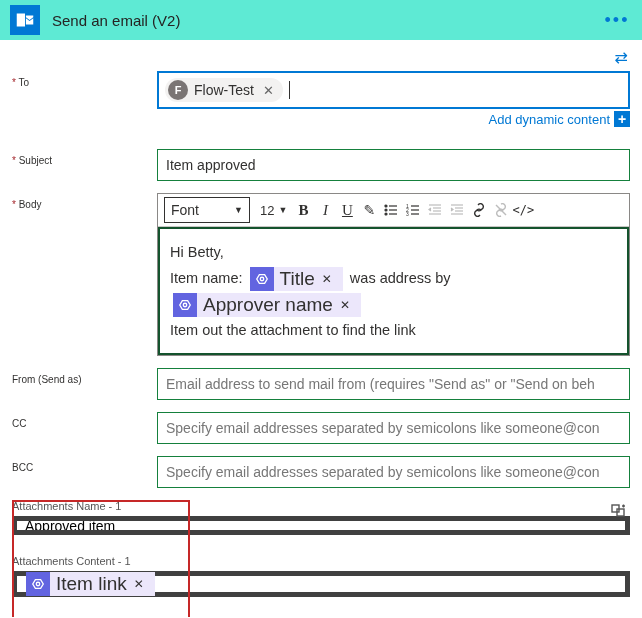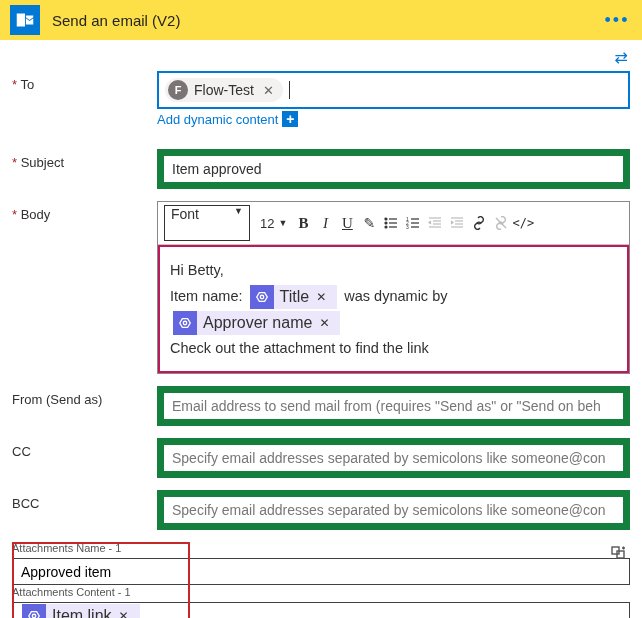--- a/index.html
+++ b/index.html
@@ -1,59 +1,59 @@
 <!DOCTYPE html>
 <html><head>
 <meta charset="utf-8">
 <style>
   *{box-sizing:border-box;margin:0;padding:0;font-family:"Segoe UI",Arial,sans-serif}
   body{width:642px;background:#fff;color:#323130;font-size:14px}
-  .header{height:40px;background:#fde047;display:flex;align-items:center;padding:0 10px}
+  .header{height:40px;background:#5eead4;display:flex;align-items:center;padding:0 10px}
   .header-icon{width:30px;height:30px;background:#0078d4;color:#fff;display:flex;align-items:center;justify-content:center;margin-right:12px}
   .header-icon svg{width:22px;height:22px;fill:#fff}
   .header-title{flex:1;font-size:15px;color:#252423}
   .header-menu{width:30px;height:30px;display:flex;align-items:center;justify-content:center;color:#0078d4;font-size:18px;letter-spacing:2px;cursor:pointer}
   .swap-row{display:flex;justify-content:flex-end;padding:8px 14px 4px}
   .swap-icon{color:#0078d4;font-size:16px;cursor:pointer}
   .form{padding:0 12px}
   .row{display:flex;align-items:flex-start;margin-bottom:12px}
-  .lbl{width:145px;padding-top:6px;font-size:13px;color:#323130}
+  .lbl{width:145px;padding-top:6px;font-size:10px;color:#323130}
   .req::before{content:"* ";color:#a4262c}
   .fld{flex:1;min-width:0}
-  .input,.textwrap{width:100%;min-height:32px;border:7px solid #15803d;background:#fff;padding:5px 8px;font-size:14px;color:#323130}
+  .input,.textwrap{width:100%;min-height:32px;border:1px solid #15803d;background:#fff;padding:5px 8px;font-size:14px;color:#323130}
   .input::placeholder{color:#777}
   .to-box{border:2px solid #0078d4;min-height:38px;display:flex;align-items:center;padding:3px 6px;gap:6px;cursor:text}
   .chip{display:inline-flex;align-items:center;background:#f3f2f1;border-radius:12px;padding:2px 6px 2px 3px;height:24px;gap:6px}
   .chip-avatar{width:20px;height:20px;border-radius:50%;display:flex;align-items:center;justify-content:center;color:#fff;font-size:11px;font-weight:600}
   .chip-x{color:#666;font-size:13px;cursor:pointer;padding:0 3px}
   .cursor{border-left:1px solid #323130;height:18px}
-  .dyn-link-row{display:flex;padding:2px 0 10px}
+  .dyn-link-row{display:flex;justify-content:flex-end;padding:2px 0 10px}
   .dyn-link{color:#0078d4;font-size:13px;cursor:pointer;display:flex;align-items:center;gap:4px}
   .dyn-link-badge{width:16px;height:16px;background:#0078d4;color:#fff;display:flex;align-items:center;justify-content:center;font-size:14px;font-weight:bold}
   .subject-input{font-size:14px}
   .body-wrap{border:1px solid #8a8886}
   .toolbar{display:flex;align-items:center;border-bottom:1px solid #c8c6c4;padding:3px 6px;gap:0}
-  .tb-font{border:1px solid #323130;height:36px;display:flex;align-items:flex-start;padding:0 6px;min-width:86px;justify-content:space-between;margin-right:6px;cursor:pointer}
+  .tb-font{border:1px solid #323130;height:26px;display:flex;align-items:center;padding:0 6px;min-width:86px;justify-content:space-between;margin-right:6px;cursor:pointer}
   .tb-size{height:24px;display:flex;align-items:center;padding:0 4px;margin-right:1px;cursor:pointer;font-size:13px}
   .caret-down{font-size:9px;margin-left:4px}
   .tb-btn{width:22px;height:24px;display:flex;align-items:center;justify-content:center;cursor:pointer;font-family:"Times New Roman",serif}
   .tb-bold{font-weight:bold;font-size:15px}
   .tb-italic{font-style:italic;font-size:15px}
   .tb-under{text-decoration:underline;font-size:15px}
   .tb-disabled{color:#bdbdbd}
-  .body-content{border:2px solid #be185d;padding:10px 10px;font-size:14.5px;line-height:26px}
+  .body-content{border:2px solid #14532d;padding:10px 10px;font-size:14.5px;line-height:26px}
   .token{display:inline-flex;align-items:center;background:#ece7fb;height:24px;padding:0 8px 0 0;margin:0 3px;vertical-align:middle}
   .token-ico{width:24px;height:24px;background:#6264e0;margin-right:6px;display:flex;align-items:center;justify-content:center}
   .token-ico svg{width:14px;height:14px;fill:none;stroke:#fff;stroke-width:1.5}
-  .token-text{font-size:16px;margin-right:4px}
+  .token-text{font-size:19px;margin-right:4px}
   .token-x{font-size:12px;cursor:pointer;padding:0 3px}
   .attach-box{margin:10px 12px 12px;position:relative}
   .attach-border{position:absolute;border:2px solid #c62828;left:0;top:0;width:178px;height:125px;pointer-events:none;z-index:1}
   .attach-lbl{font-size:11px;color:#555;margin-bottom:4px}
-  .attach-input{width:100%;height:27px;border:1px solid #404040;padding:4px 8px;margin-bottom:1px;font-size:14px;display:flex;align-items:center}
+  .attach-input{width:100%;height:19px;border:5px solid #404040;padding:4px 8px;margin-bottom:20px;font-size:14px;display:flex;align-items:center}
   .attach-content-input{display:flex;align-items:center;padding:8px 6px}
   .switch-icon{position:absolute;right:0;top:0;width:22px;height:22px;display:flex;align-items:center;justify-content:center;cursor:pointer;color:#555}
   .switch-icon svg{width:16px;height:16px;fill:none;stroke:#555;stroke-width:1.4}
 </style>
 </head>
 <body>
 
 <div class="header">
   <div class="header-icon">
     <svg viewBox="0 0 24 24">
@@ -174,33 +174,33 @@
             <span class="token">
               <span class="token-ico">
                   <svg viewBox="0 0 16 16">
                     <path d="M2 8l3-5h6l3 5-3 5H5z"></path>
                     <circle cx="8" cy="8" r="2"></circle>
                   </svg>
                 </span>
               <span class="token-text">Title</span>
               <span class="token-x">✕</span>
             </span>
-            <span> was dynamic by </span>
+            <span> was address by </span>
             <span class="token">
               <span class="token-ico">
                   <svg viewBox="0 0 16 16">
                     <path d="M2 8l3-5h6l3 5-3 5H5z"></path>
                     <circle cx="8" cy="8" r="2"></circle>
                   </svg>
                 </span>
               <span class="token-text">Approver name</span>
               <span class="token-x">✕</span>
             </span>
           </div>
-          <div>Check out the attachment to find the link</div>
+          <div>Item out the attachment to find the link</div>
         </div>
       </div>
     </div>
   </div>
 
   <div class="row" style="">
     <div class="lbl">From (Send as)</div>
     <div class="fld"><input class="input" placeholder="Email address to send mail from (requires &quot;Send as&quot; or &quot;Send on beh" style=""></div>
   </div>
 

